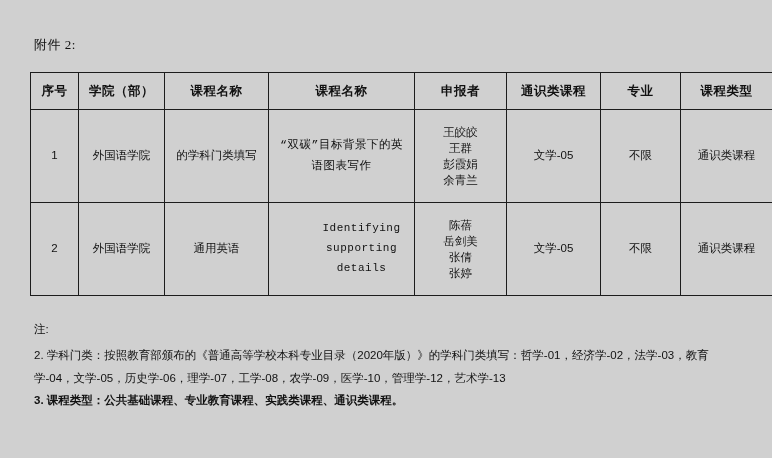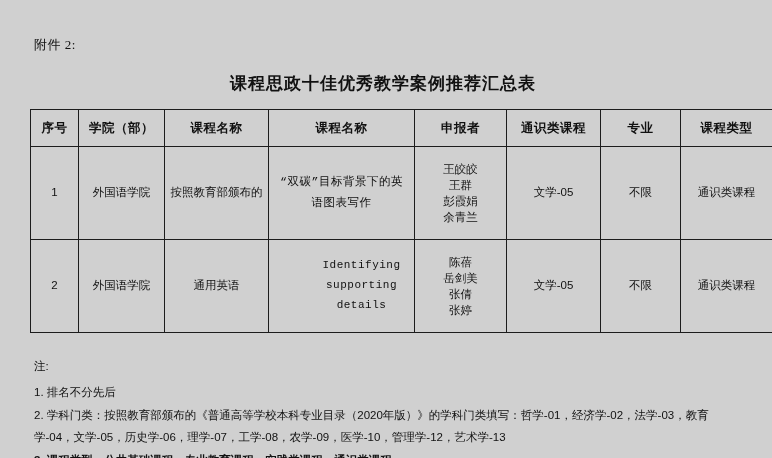--- a/index.html
+++ b/index.html
@@ -106,21 +106,20 @@
     font-weight: bold;
   }
 </style>
 </head>
 <body>
 
 <div class="page">
 
   <div class="attachment-label">附件 2:</div>
 
-  <div class="doc-title">课程思政十佳优秀教学案例推荐汇总表</div>
 
   <table class="main-table">
     <colgroup>
       <col class="col-no">
       <col class="col-college">
       <col class="col-course">
       <col class="col-case">
       <col class="col-applicant">
       <col class="col-discipline">
       <col class="col-major">
@@ -135,21 +134,21 @@
         <th>申报者</th>
         <th>通识类课程</th>
         <th>专业</th>
         <th>课程类型</th>
       </tr>
     </thead>
     <tbody>
       <tr>
         <td>1</td>
         <td>外国语学院</td>
-        <td>按照教育部颁布的</td>
+        <td>的学科门类填写</td>
         <td>
           <span class="case-text">“双碳”目标背景下的英语图表写作</span>
         </td>
         <td>
           <div class="applicant-list">
             <span>王皎皎</span>
             <span>王群</span>
             <span>彭霞娟</span>
             <span>余青兰</span>
           </div>
@@ -175,18 +174,17 @@
         </td>
         <td>文学-05</td>
         <td>不限</td>
         <td>通识类课程</td>
       </tr>
     </tbody>
   </table>
 
   <div class="notes">
     <p class="note-head">注:</p>
-    <p>1. 排名不分先后</p>
     <p>2. 学科门类：按照教育部颁布的《普通高等学校本科专业目录（2020年版）》的学科门类填写：哲学-01，经济学-02，法学-03，教育学-04，文学-05，历史学-06，理学-07，工学-08，农学-09，医学-10，管理学-12，艺术学-13</p>
     <p class="note-bold">3. 课程类型：公共基础课程、专业教育课程、实践类课程、通识类课程。</p>
   </div>
 
 </div>
 
 </body></html>

